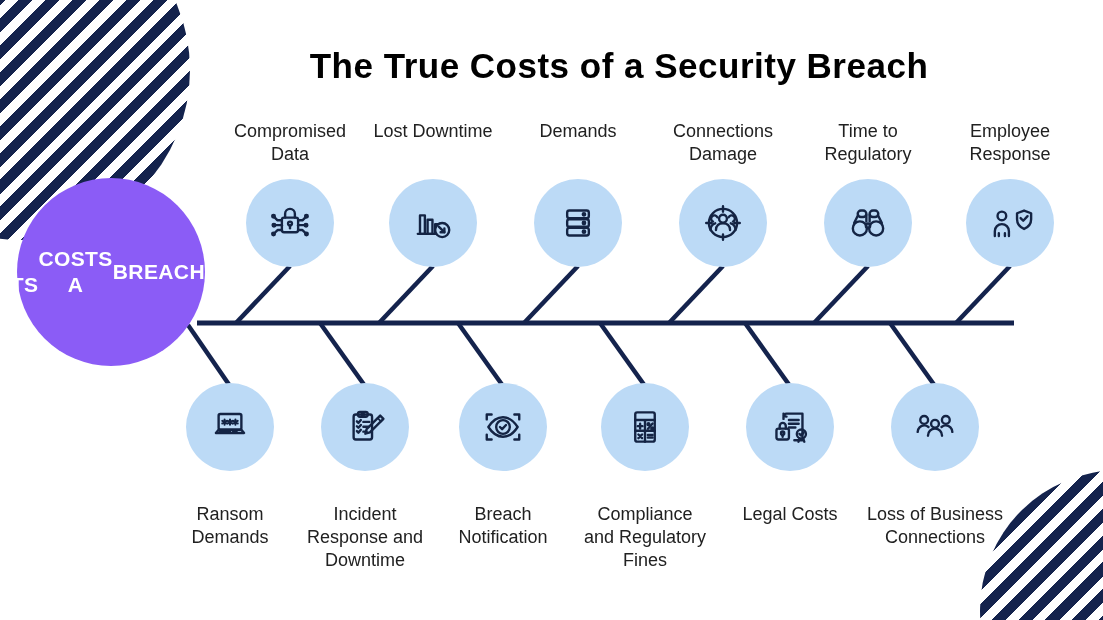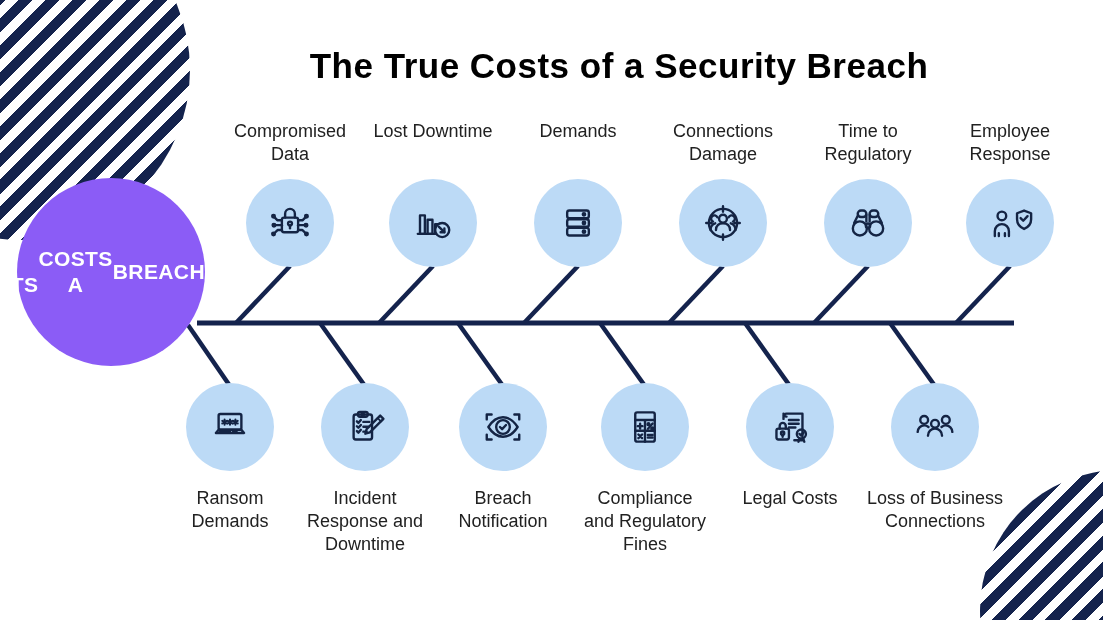--- a/index.html
+++ b/index.html
@@ -43,21 +43,21 @@
   .node-circle{
     position:absolute; left:0; transform:translateX(-50%);
     width:88px; height:88px; border-radius:50%; background:#bcdaf6;
     display:flex; align-items:center; justify-content:center;
   }
   .top-node{ top:120px; }
   .top-node .node-label{ top:0; }
   .top-node .node-circle{ top:59px; }
   .bottom-node{ top:383px; }
   .bottom-node .node-circle{ top:0; }
-  .bottom-node .node-label{ top:104px;text-align:center; }
+  .bottom-node .node-label{ top:120px;text-align:center; }
   .node-circle svg{
     stroke:#142444; fill:none; stroke-width:2.2;
     stroke-linecap:round; stroke-linejoin:round;
   }
 </style>
 </head>
 <body>
 
 <div class="canvas">
 

